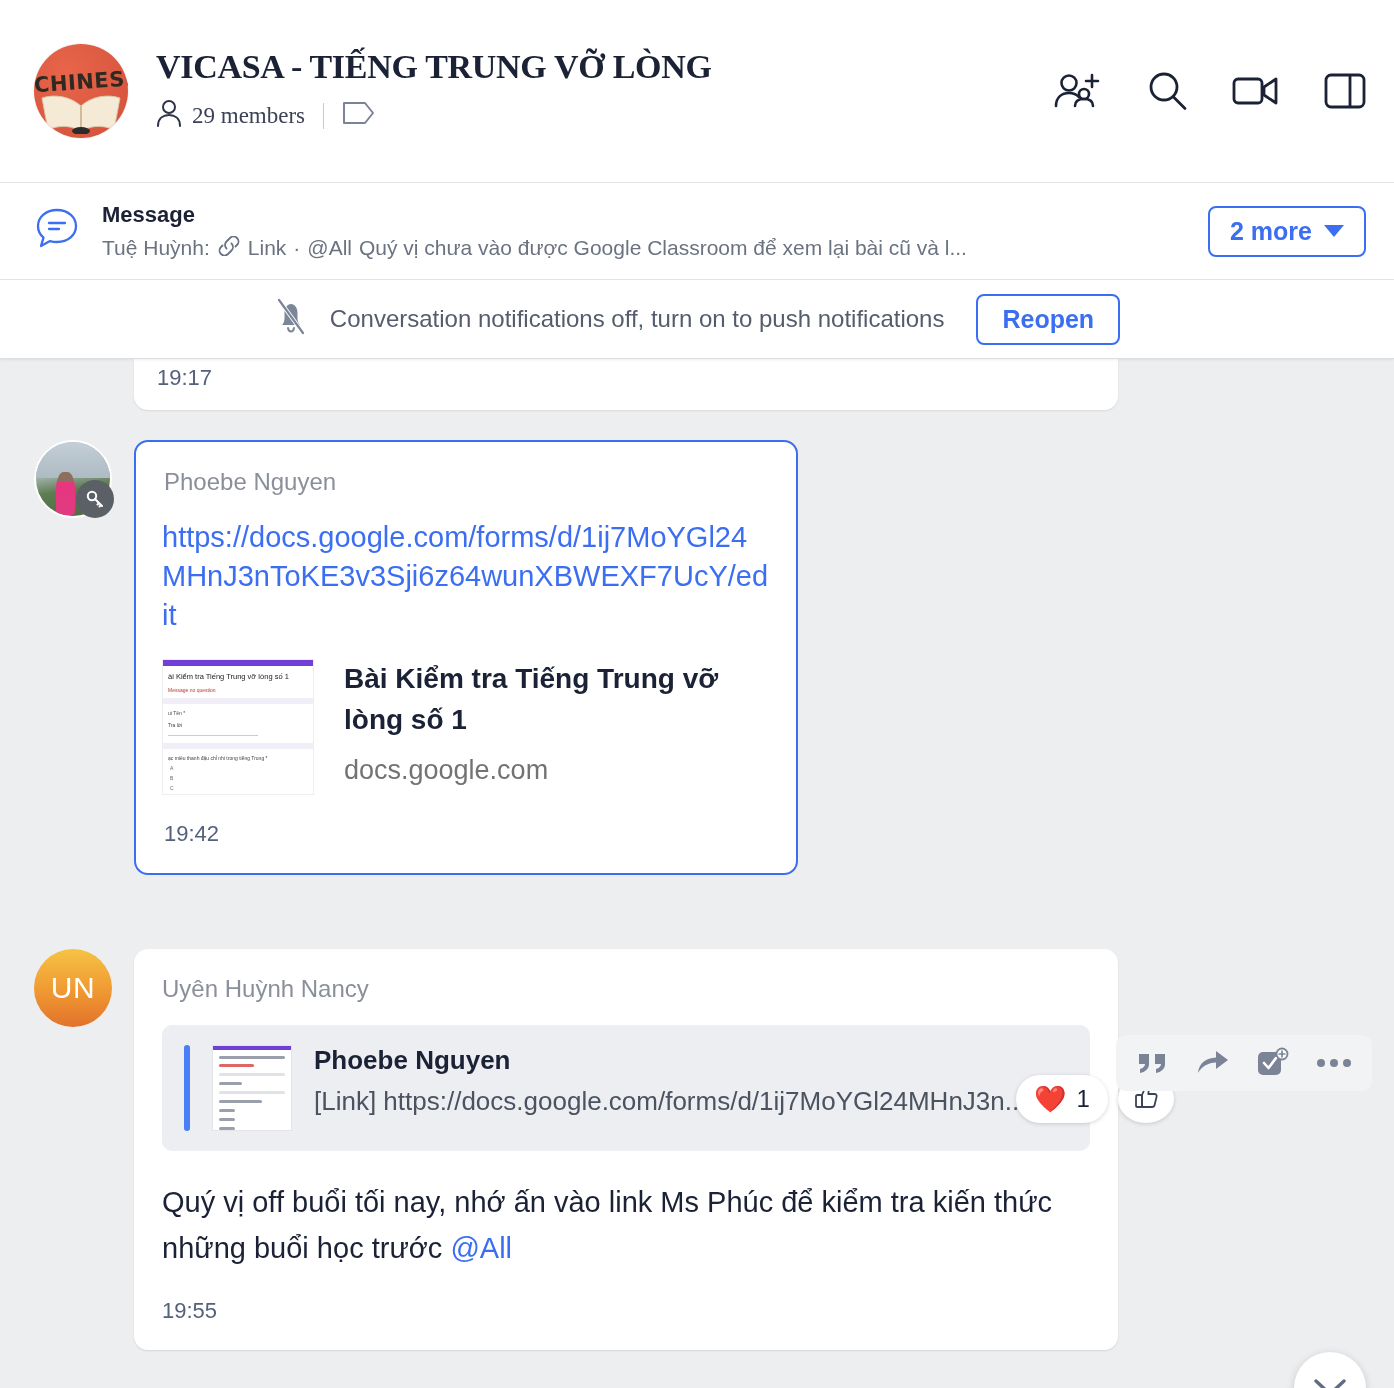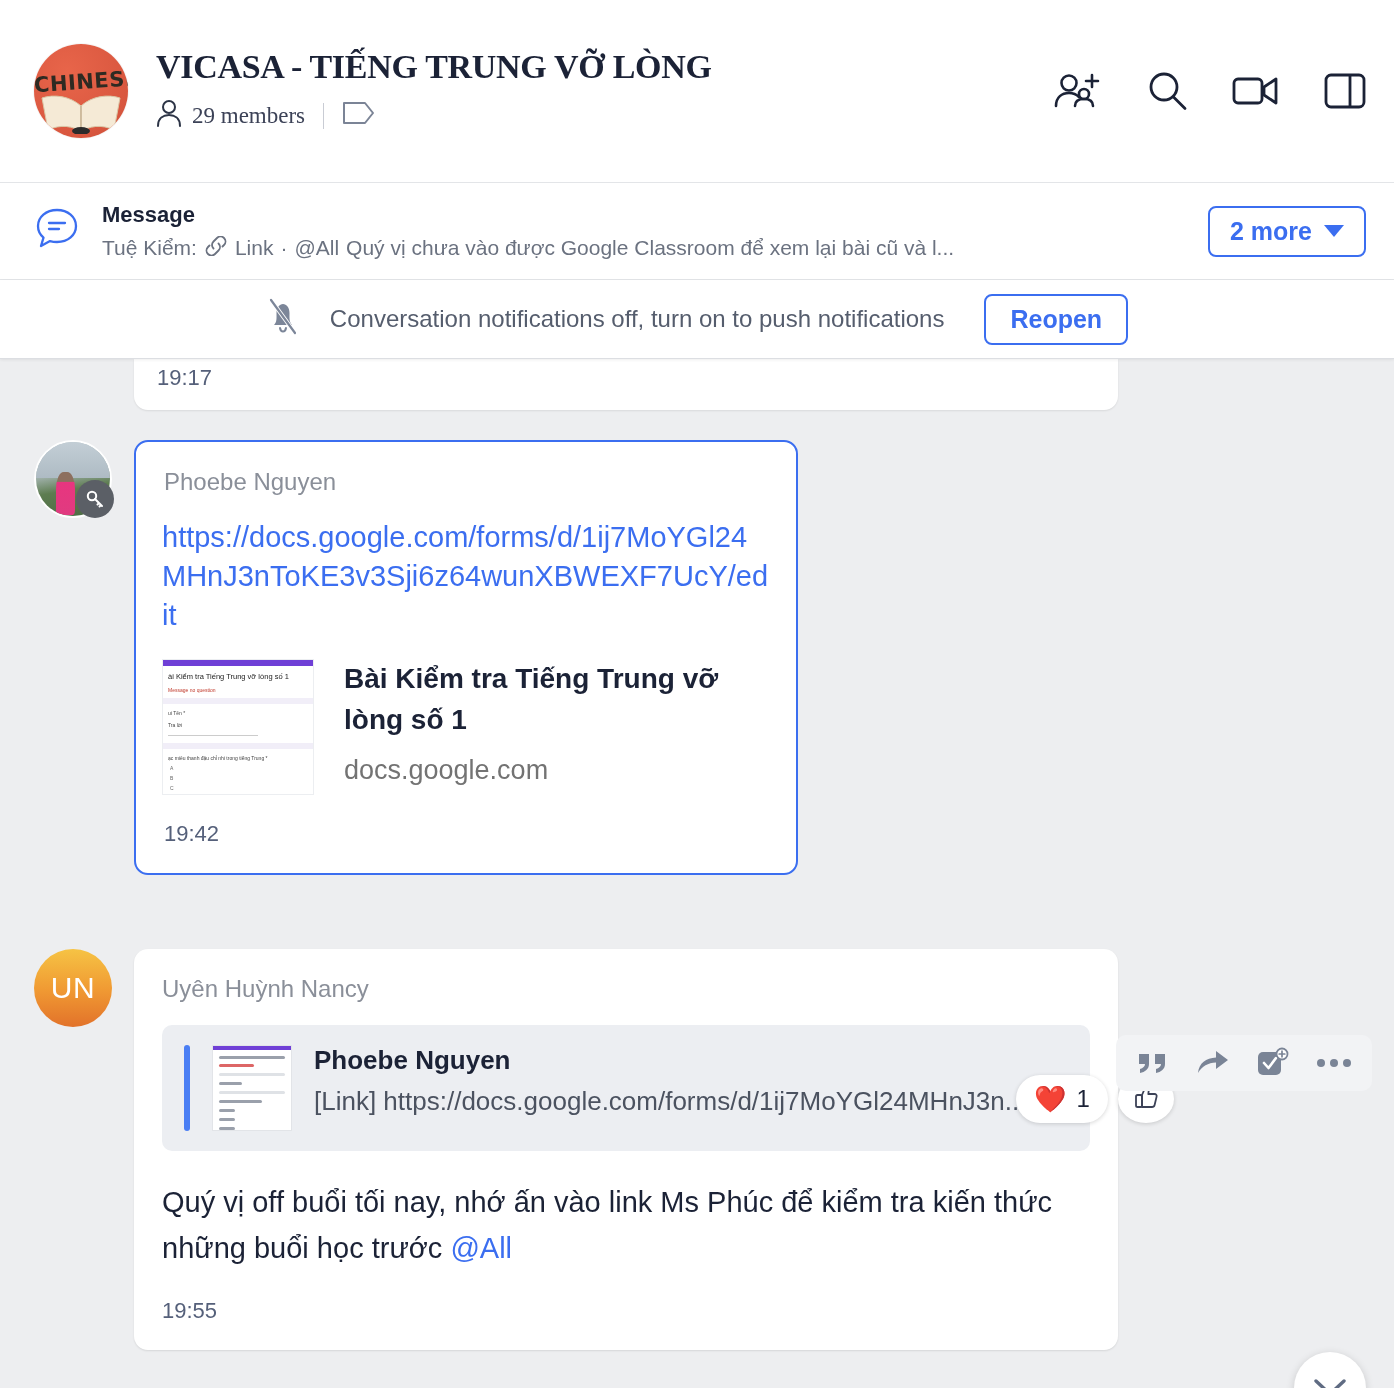--- a/index.html
+++ b/index.html
@@ -78,21 +78,21 @@
   }
   .caret-d {
     width: 0; height: 0; border-left: 10px solid transparent;
     border-right: 10px solid transparent; border-top: 12px solid #3b6ef0;
   }
 
   
   .notifbar {
     background: #ffffff; height: 79px;
     display: flex; align-items: center; justify-content: center;
-    gap: 30px; border-bottom: 1px solid #dcdee2;
+    gap: 22px; border-bottom: 1px solid #dcdee2;
     box-shadow: 0 1px 3px rgba(0,0,0,0.07);
     position: relative; z-index: 3;
   }
   .notiftext { font-size: 24px; color: #555d6d; }
   .reopenbtn {
     border: 2px solid #3b6ef0; border-radius: 8px;
     color: #3b6ef0; font-size: 25px; font-weight: 700;
     padding: 9px 24px; background: #fff; cursor: pointer;
     margin-left: 10px;
   }
@@ -297,21 +297,21 @@
   <div class="pinbar">
     <span class="picon">
       <svg width="46" height="46" viewBox="0 0 46 46" fill="none" xmlns="http://www.w3.org/2000/svg">
         <path d="M23 4 C34 4 42 11 42 20 C42 29 34 36 23 36 C20.5 36 18.2 35.7 16 35.1 L7 40 L9.5 31.6 C5.9 28.6 4 24.6 4 20 C4 11 12 4 23 4 Z" stroke="#3b6ef0" stroke-width="2.3" stroke-linejoin="round"></path>
         <path d="M15 17 H31 M15 23 H25" stroke="#3b6ef0" stroke-width="2.3" stroke-linecap="round"></path>
       </svg>
     </span>
     <div class="pincontent">
       <div class="pintitle">Message</div>
       <div class="pinline">
-        <span class="who">Tuệ Kiểm:</span>
+        <span class="who">Tuệ Huỳnh:</span>
         <span>
           <svg width="24" height="20" viewBox="0 0 24 20" fill="none" xmlns="http://www.w3.org/2000/svg">
             <path d="M9.5 12.5 C7.5 10.5 7.5 7.5 9.5 5.5 L13 2 C15 0 18 0 20 2 C22 4 22 7 20 9 L18.5 10.5" stroke="#6b7280" stroke-width="1.8" stroke-linecap="round"></path>
             <path d="M14.5 7.5 C16.5 9.5 16.5 12.5 14.5 14.5 L11 18 C9 20 6 20 4 18 C2 16 2 13 4 11 L5.5 9.5" stroke="#6b7280" stroke-width="1.8" stroke-linecap="round"></path>
           </svg>
         </span>
         <span class="lnk">Link</span>
         <span class="dot">·</span>
         <span class="atall">@All</span>
         <span class="body">Quý vị chưa vào được Google Classroom để xem lại bài cũ và l...</span>

